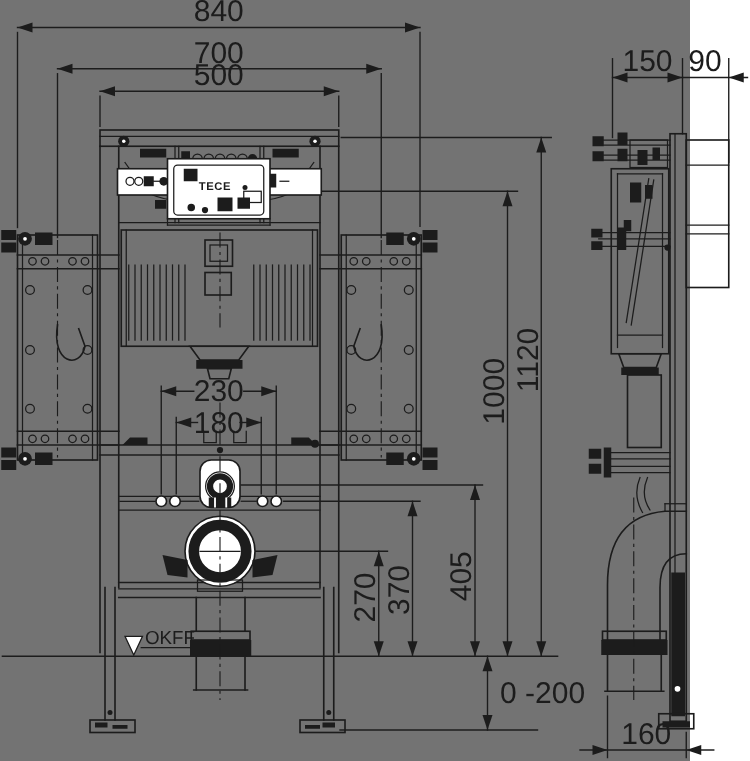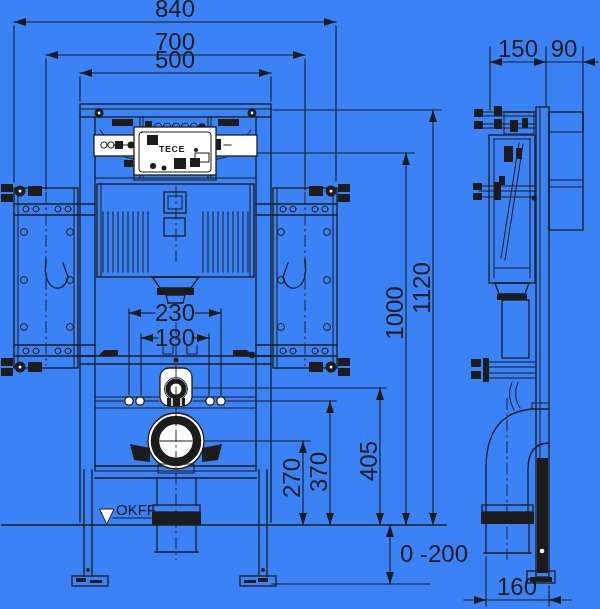--- a/index.html
+++ b/index.html
@@ -1,16 +1,16 @@
 <!DOCTYPE html>
 <html><head>
 <meta charset="utf-8">
 <style>
   html,body{margin:0;padding:0;background:#ffffff;}
-  #stage{width:600px;height:609px;position:relative;background:#3b82f6;}
+  #stage{width:552px;height:609px;position:relative;background:#737373;}
   svg{display:block}
   .ln{fill:none;stroke:#1c1c1c;stroke-width:1.3;stroke-linecap:square}
   .tn{fill:none;stroke:#1c1c1c;stroke-width:1;stroke-linecap:square}
   .dm{fill:none;stroke:#1c1c1c;stroke-width:1.1;stroke-linecap:square}
   .bk{fill:#1c1c1c;stroke:none}
   .wf{fill:#ffffff}
   .cl{fill:none;stroke:#1c1c1c;stroke-width:0.9;stroke-dasharray:12 3.5 2.5 3.5}
   .dt{font-family:"Liberation Sans",sans-serif;font-size:24px;fill:#1c1c1c;text-anchor:middle}
   .dl{font-family:"Liberation Sans",sans-serif;font-size:24px;fill:#1c1c1c;text-anchor:start}
   .ds{font-family:"Liberation Sans",sans-serif;font-size:15px;fill:#1c1c1c;text-anchor:start}

